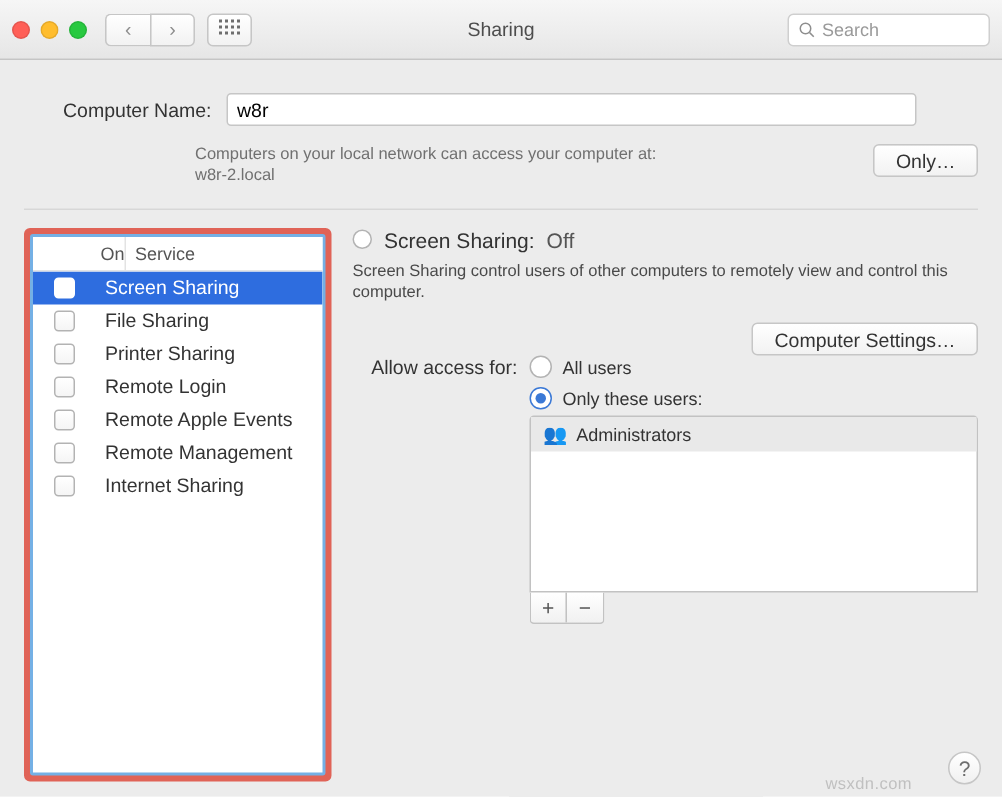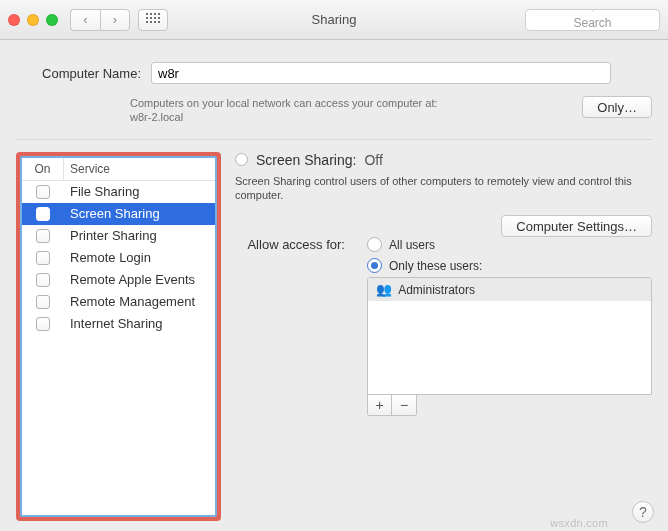--- a/index.html
+++ b/index.html
@@ -11,21 +11,21 @@
   .light { width: 12px; height: 12px; border-radius: 50%; border: 0.5px solid rgba(0,0,0,.1); }
   .red { background: #ff5f57; } .yellow { background: #ffbd2e; } .green { background: #28c940; }
   .nav-buttons { display: flex; }
   .nav-buttons button { width: 30px; height: 22px; background: linear-gradient(#fff,#f2f2f2); border:1px solid #c6c6c6; color:#8e8e8e; font-size:13px; }
   .nav-buttons button:first-child { border-radius: 4px 0 0 4px; border-right: none; }
   .nav-buttons button:last-child { border-radius: 0 4px 4px 0; }
   .grid-btn { width:30px; height:22px; margin-left:8px; background:linear-gradient(#fff,#f2f2f2); border:1px solid #c6c6c6; border-radius:4px; display:flex; align-items:center; justify-content:center; }
   .dots { width:14px; height:14px; display:grid; grid-template-columns:repeat(4,2px); grid-template-rows:repeat(3,2px); gap:2px; }
   .dots span { background:#6e6e6e; width:2px; height:2px; }
   .title { position:absolute; left:0; right:0; text-align:center; font-size:13px; color:#4d4d4d; pointer-events:none; }
-  .search { margin-left:auto; width:135px; height:22px; display:flex; align-items:center; background:#fff; border:1px solid #cfcfcf; border-radius:4px; padding:0 6px; color:#9a9a9a; font-size:12px; gap:4px;flex-direction:column; }
+  .search { margin-left:auto; width:135px; height:22px; display:flex; align-items:center; background:#fff; border:1px solid #cfcfcf; border-radius:4px; padding:0 6px; color:#9a9a9a; font-size:12px; gap:4px; }
   .search svg { width:12px; height:12px; stroke:#8e8e8e; fill:none; stroke-width:2; }
 
   .body { padding: 16px 16px 10px 16px; display:flex; flex-direction:column; height:calc(531px - 40px); }
 
   .name-row { display:flex; align-items:flex-start; margin: 6px 0 6px 0; }
   .name-label { width:135px; text-align:right; padding-right:10px; padding-top:4px; color:#333; }
   .name-input { flex:0 0 460px; }
   .name-input input { width:100%; height:22px; padding:2px 6px; font-size:13px; border:1px solid #c6c6c6; border-radius:3px; background:#fff; }
   .info-row { display:flex; margin-top:6px; }
   .info-text { margin-left:114px; font-size:11px; color:#707070; line-height:1.3; flex:1; }
@@ -35,21 +35,21 @@
   .mac-btn { height:22px; padding:0 14px; font-size:13px; background:linear-gradient(#fff,#f2f2f2); border:1px solid #c6c6c6; border-radius:4px; color:#333; }
 
   .divider { border:none; border-top:1px solid #d7d7d7; margin:14px 0 12px 0; }
 
   .main { display:flex; flex:1; gap:14px; min-height:0; }
 
   
   .list-wrap { flex:0 0 205px; border:3px solid #e06357; border-radius:4px; padding:1px; background:#e06357; }
   .list-inner { border:2px solid #74b0e5; border-radius:2px; height:100%; background:#fff; display:flex; flex-direction:column; }
   .list-header { display:flex; background:#fff; border-bottom:1px solid #e3e3e3; }
-  .list-header .col-on { width:42px; text-align:center; font-size:12px; color:#555; padding:4px 0; border-right:1px solid #e3e3e3; }
+  .list-header .col-on { width:62px; text-align:right; font-size:12px; color:#555; padding:4px 0; border-right:1px solid #e3e3e3; }
   .list-header .col-svc { flex:1; font-size:12px; color:#555; padding:4px 6px; }
   .list-body { flex:1; overflow:auto; }
   .list-row { display:flex; align-items:center; height:22px; }
   .list-row.selected { background:#2e6ddf; color:#fff; }
   .list-row .cell-on { width:42px; display:flex; justify-content:center; }
   .list-row .cell-svc { flex:1; padding-left:6px; font-size:13px; }
   .mac-check { width:14px; height:14px; border:1px solid #b3b3b3; border-radius:3px; background:linear-gradient(#fff,#f5f5f5); }
   .list-row.selected .mac-check { border-color:#fff; background:#fff; }
 
   
@@ -58,21 +58,21 @@
   .radio-off { width:13px; height:13px; border:1px solid #b3b3b3; border-radius:50%; background:#fff; }
   .status-text { font-size:14px; }
   .status-state { color:#555; }
   .desc { font-size:11px; color:#4a4a4a; line-height:1.35; margin-bottom:12px; }
   .comp-settings { display:flex; justify-content:flex-end; }
   .radio-group { display:flex; flex-direction:column; gap:6px; margin-left:0; }
   .radio-row { display:flex; align-items:center; gap:7px; }
   .mac-radio { width:15px; height:15px; border:1px solid #b3b3b3; border-radius:50%; background:#fff; display:flex; align-items:center; justify-content:center; }
   .mac-radio.checked { border-color:#3b79d6; }
   .mac-radio.checked::after { content:""; width:7px; height:7px; border-radius:50%; background:#3b79d6; }
-  .access-area { display:flex; gap:22px; }
+  .access-area { display:flex; gap:8px; }
   .access-left { width:110px; text-align:right; padding-top:0; font-size:13px; }
   .users-box { flex:1; margin-top:4px; }
   .users-list { border:1px solid #c2c2c2; background:#fff; height:118px; border-radius:3px 3px 0 0; font-size:12px; }
   .users-row { display:flex; align-items:center; gap:6px; padding:4px 8px; background:#e9e9e9; }
   .people-icon { font-size:13px; color:#333; }
   .users-btnbar { display:flex; border:1px solid #c2c2c2; border-top:none; width:50px; border-radius:0 0 3px 3px; overflow:hidden; }
   .users-btnbar button { width:25px; height:20px; background:linear-gradient(#fff,#f1f1f1); border:none; border-right:1px solid #c2c2c2; font-size:14px; color:#555; line-height:1; }
   .users-btnbar button:last-child { border-right:none; }
 
   .footer { position:absolute; bottom:8px; right:14px; }
@@ -145,31 +145,31 @@
 
     <div class="main">
 
       <div class="list-wrap">
         <div class="list-inner">
           <div class="list-header">
             <div class="col-on">On</div>
             <div class="col-svc">Service</div>
           </div>
           <div class="list-body" id="services-body">
+              <div class="list-row selected">
+                <div class="cell-on">
+                  <div class="mac-check"></div>
+                </div>
+                <div class="cell-svc">Screen Sharing</div>
+              </div>
               <div class="list-row">
                 <div class="cell-on">
                   <div class="mac-check"></div>
                 </div>
                 <div class="cell-svc">File Sharing</div>
-              </div>
-              <div class="list-row selected">
-                <div class="cell-on">
-                  <div class="mac-check"></div>
-                </div>
-                <div class="cell-svc">Screen Sharing</div>
               </div>
               <div class="list-row">
                 <div class="cell-on">
                   <div class="mac-check"></div>
                 </div>
                 <div class="cell-svc">Printer Sharing</div>
               </div>
               <div class="list-row">
                 <div class="cell-on">
                   <div class="mac-check"></div>

